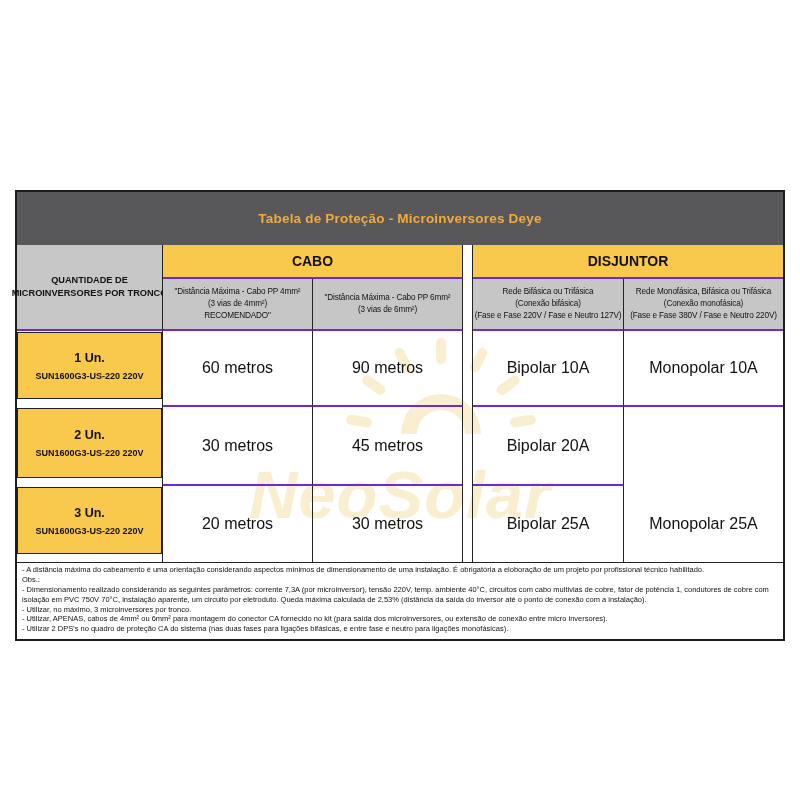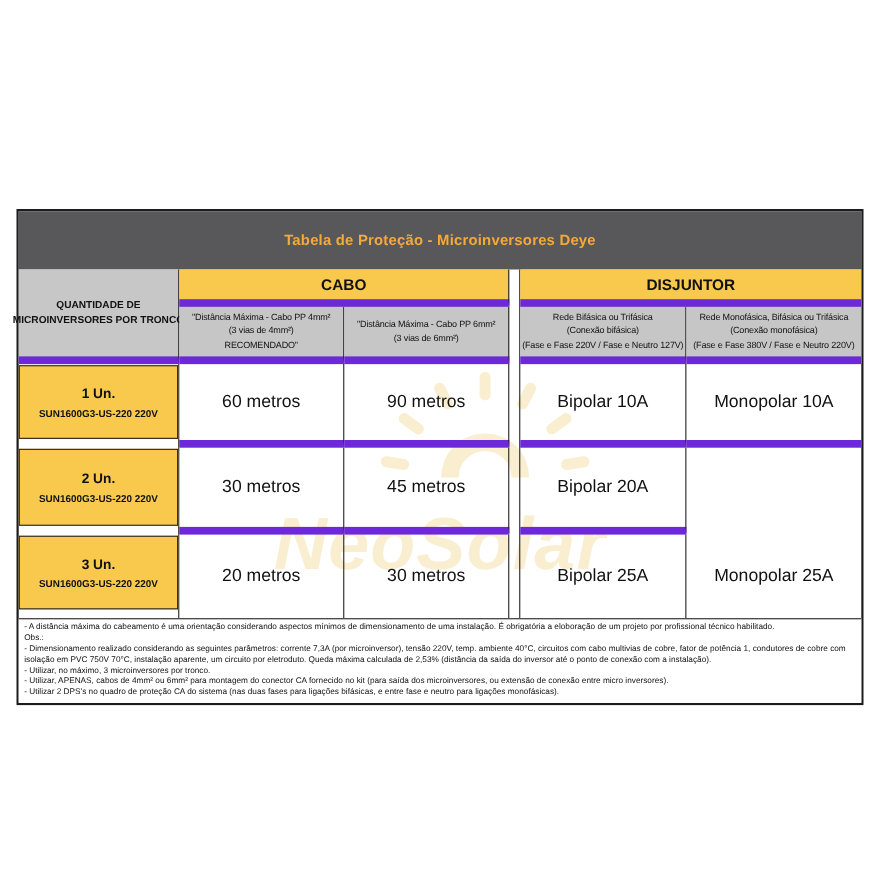--- a/index.html
+++ b/index.html
@@ -15,21 +15,21 @@
              font-size:67px; font-weight:bold; letter-spacing:1px; color:#faeed1; }
 
   .title-bar { position:relative; z-index:1; height:53px; background:#58585a; display:flex; align-items:center; justify-content:center; }
   .title-bar span { color:#f3a93c; font-weight:bold; font-size:13.5px; letter-spacing:.2px; }
 
   .grid { position:relative; z-index:1; display:grid;
           grid-template-columns:146px 150px 150px 10px 151px 159px;
           grid-template-rows:34px 52px 76px 79px 76px; }
   .cell { position:relative; background:transparent; }
   .b-r { border-right:1px solid #222; }
-  .b-b { border-bottom:7px solid #6d28d9; }
+  .b-b { border-bottom:2px solid #6d28d9; }
 
   .corner { grid-column:1; grid-row:1/3; background:#c7c7c7; display:flex; flex-direction:column;
             align-items:center; justify-content:center; text-align:center;
             font-weight:bold; font-size:9.2px; line-height:1.45; color:#111; }
   .corner div { white-space:nowrap; }
 
   .group { background:#f9c94e; display:flex; align-items:center; justify-content:center;
            font-weight:bold; font-size:14px; color:#111; }
   .g-cabo { grid-column:2/4; grid-row:1; }
   .g-disj { grid-column:5/7; grid-row:1; }

